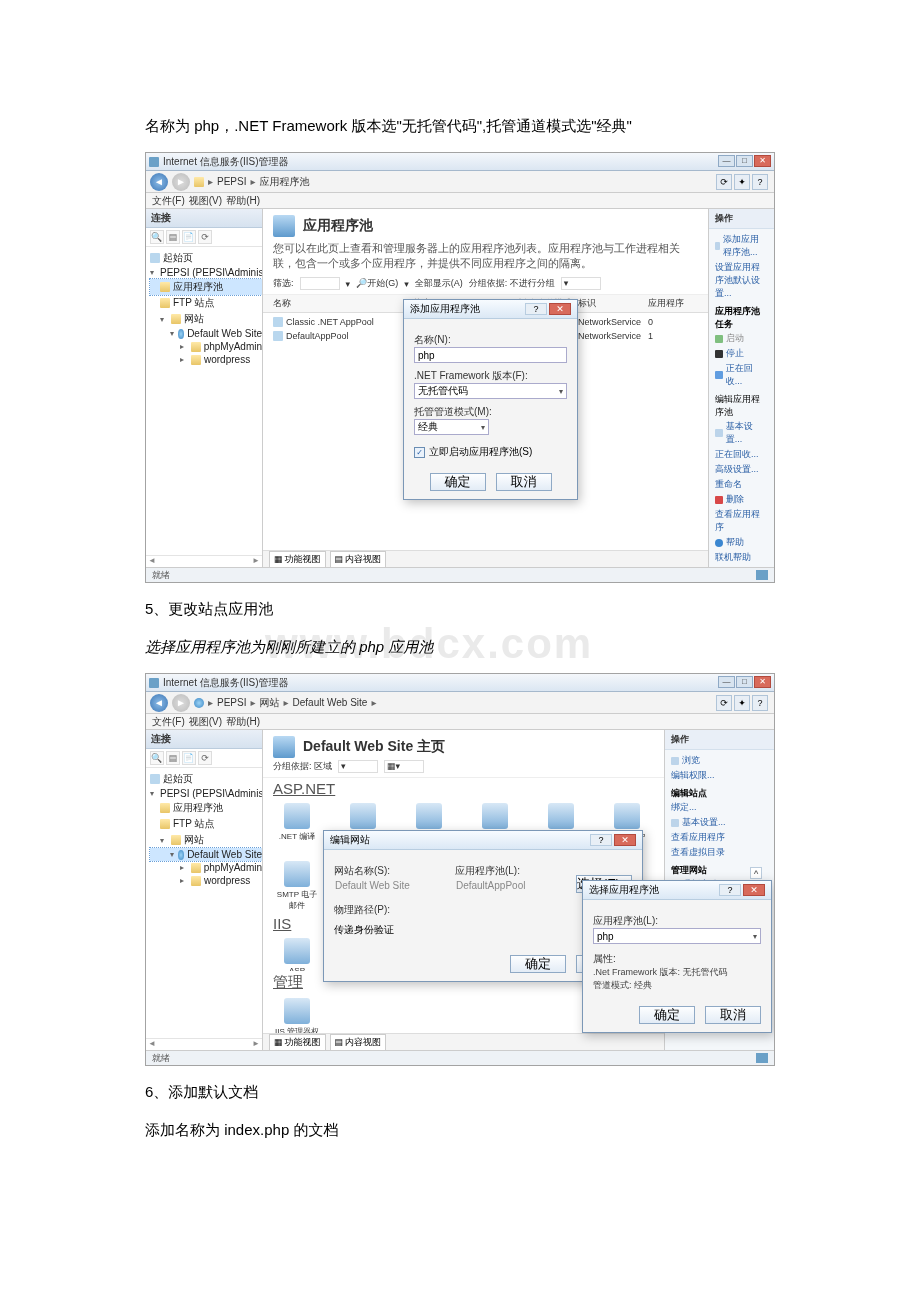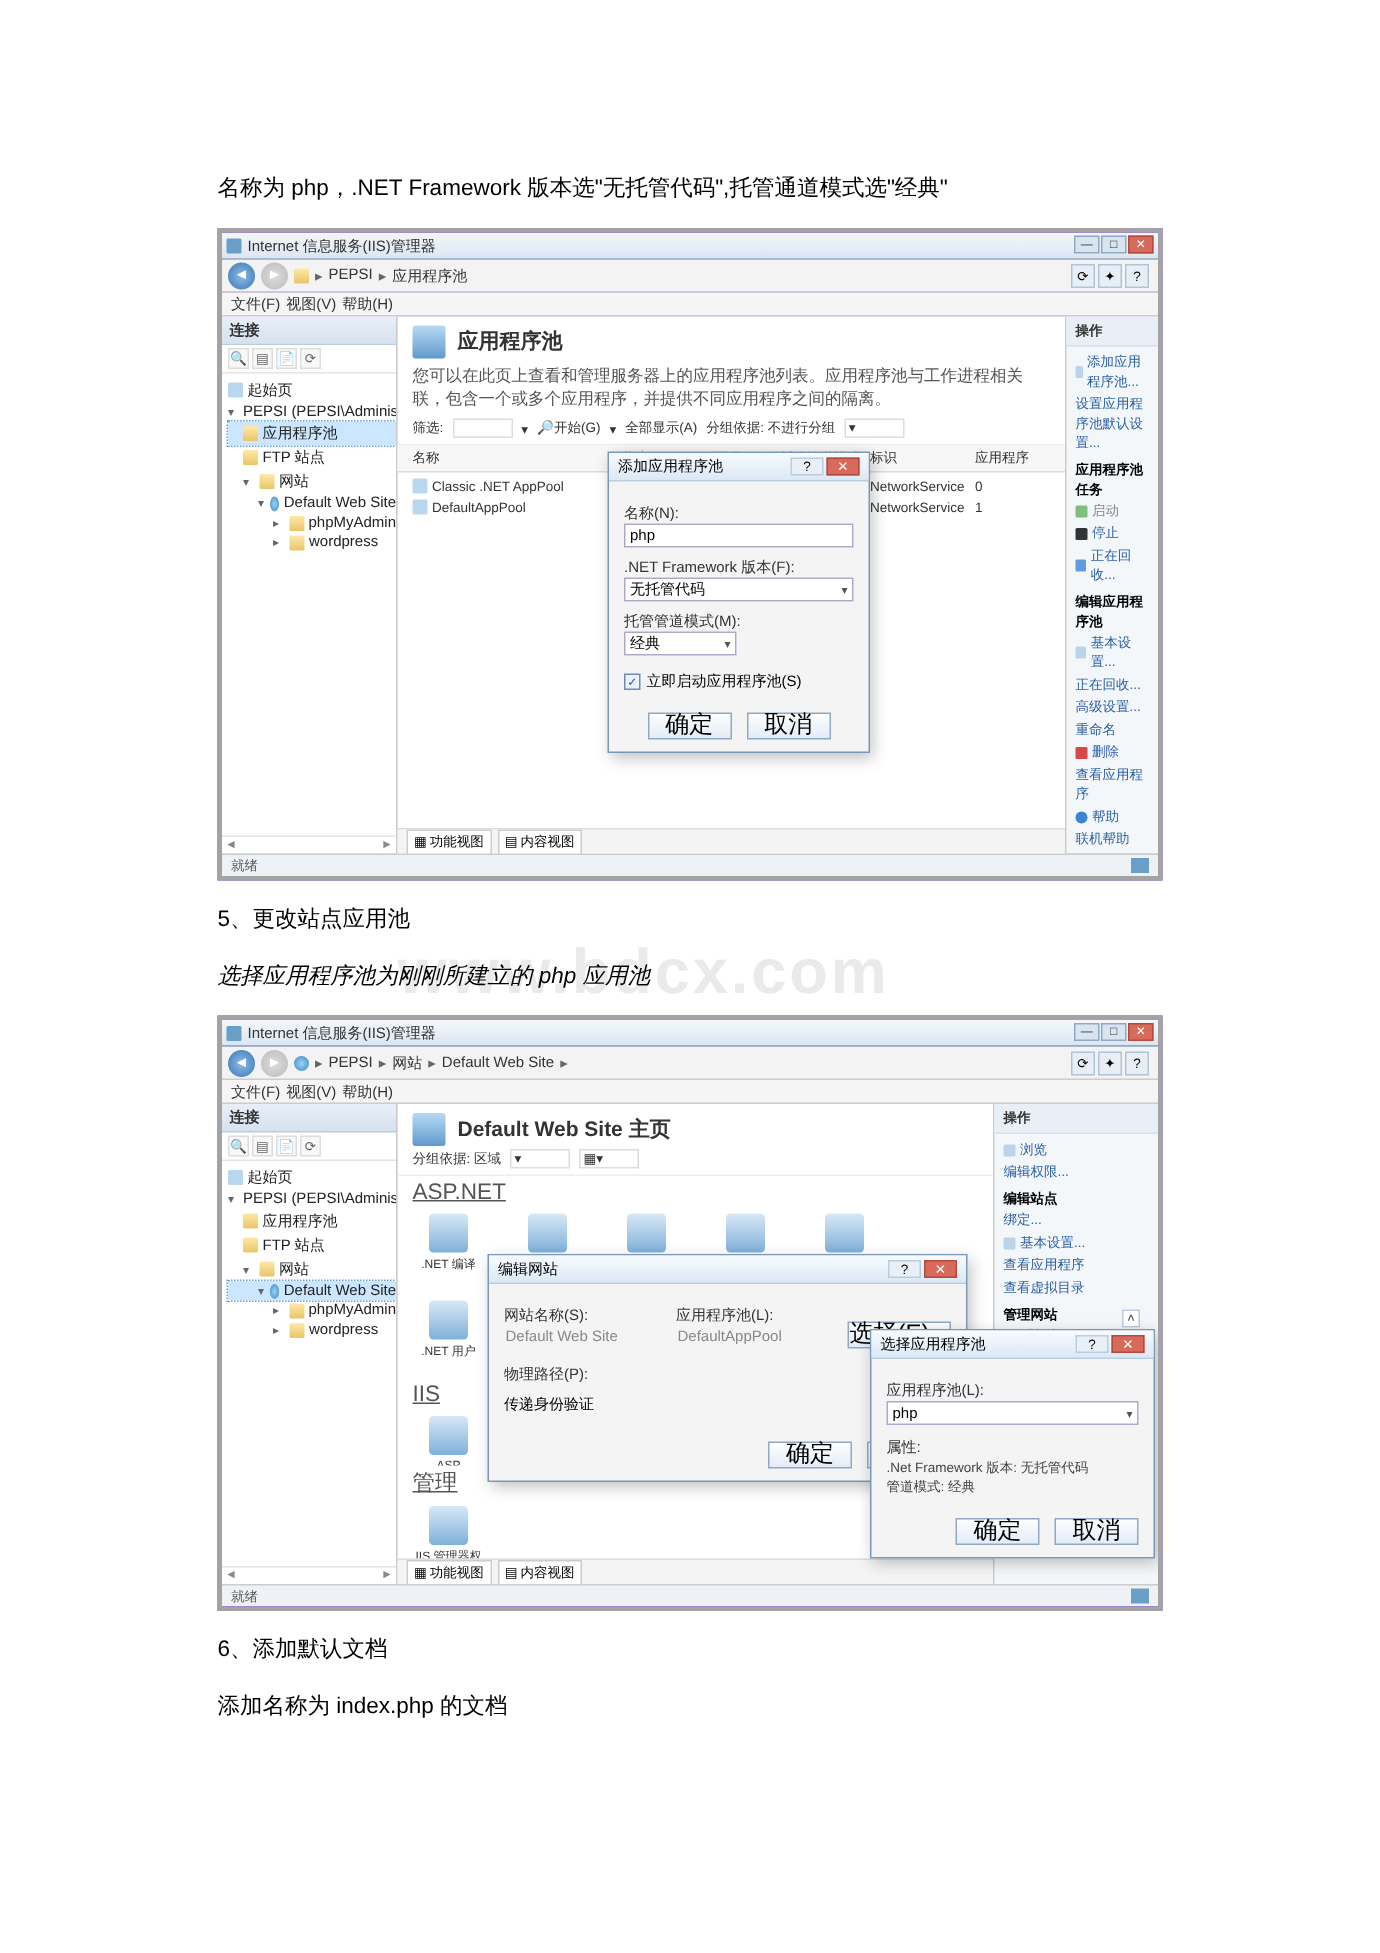--- a/index.html
+++ b/index.html
@@ -17,22 +17,22 @@
     position: absolute;
     font-size: 42px;
     color: #eaeaea;
     font-weight: bold;
     z-index: 0;
     pointer-events: none;
     letter-spacing: 2px;
   }
   .iis-window {
     position: relative;
-    border: 3px solid #a3a3a3;
-    background: #6d28d9;
+    border: 1px solid #a3a3a3;
+    background: #d946ef;
     font-size: 10px;
     overflow: hidden;
     z-index: 1;
   }
   .titlebar {
     display: flex;
     align-items: center;
     background: linear-gradient(#f4f7fb, #dbe6f2);
     height: 18px;
     padding: 0 3px;
@@ -125,21 +125,21 @@
   .dlg-title .x { width:22px; height:12px; background:#d86a5b; color:#fff; font-size:9px; text-align:center; line-height:11px; border:1px solid #b34a3e;}
   .dlg-title .q { width:22px; height:12px; background:#e8eff6; border:1px solid #b8cde0; font-size:9px; text-align:center; line-height:11px; margin-right:2px;}
   .dlg-body { padding:8px 10px; }
   .dlg label { display:block; margin-top:6px; color:#333;}
   .dlg .input { border:1px solid #aac; background:#fff; height:16px; padding:0 3px; display:flex; align-items:center;}
   .dlg .select { border:1px solid #aac; background:#fff; height:16px; padding:0 3px; display:flex; align-items:center; justify-content:space-between;}
   .dlg .select .car { font-size:8px; color:#555;}
   .dlg .chk { display:flex; align-items:center; gap:4px; margin-top:10px;}
   .dlg .chk .box { width:11px; height:11px; border:1px solid #6a8db3; background:#eaf2fb; text-align:center; line-height:9px; font-size:8px; color:#2a5fa5;}
   .dlg-buttons { display:flex; justify-content:center; gap:10px; margin-top:14px;}
-  .dlg-buttons .btn, .btn { min-width:56px; height:18px; border:1px solid #8fa9c5; background:linear-gradient(#fdfeff,#e3ecf6); text-align:center; line-height:16px; font-size:16px;}
+  .dlg-buttons .btn, .btn { min-width:56px; height:18px; border:1px solid #8fa9c5; background:linear-gradient(#fdfeff,#e3ecf6); text-align:center; line-height:16px; font-size:13px;}
   
   .icon-grid { display:flex; flex-wrap:wrap; gap:8px 18px; padding:4px 10px 2px;}
   .icon-cell { width:48px; text-align:center; font-size:8px; color:#333;}
   .icon-cell .ig { width:26px; height:26px; margin:0 auto 2px; background:linear-gradient(#d8e8f6,#7fb0da); border-radius:3px;}
   .sect-label { padding:2px 10px; font-size:15px; color:#555; text-decoration:underline;}
   .dlg small { font-size:9px; color:#444;}
   .row-flex { display:flex; gap:6px; align-items:center;}
   .collapse-caret { position:absolute; right:6px; top:3px; width:12px; height:12px; border:1px solid #bcd; background:#fff; text-align:center; font-size:8px; line-height:10px; color:#666;}
 </style>
 </head>
@@ -333,21 +333,21 @@
             <span>启动</span>
           </div>
         <div class="lnk">
             <span class="dot stop"></span>
             <span>停止</span>
           </div>
         <div class="lnk">
             <span class="dot rec"></span>
             <span>正在回收...</span>
           </div>
-        <div style="margin-top:4px; font-weight:bold;">编辑应用程序池</div>
+        <div style="margin-top:4px; font-weight:normal;">编辑应用程序池</div>
         <div class="lnk">
             <span class="dot b"></span>
             <span>基本设置...</span>
           </div>
         <div class="lnk">
             <span>正在回收...</span>
           </div>
         <div class="lnk">
             <span>高级设置...</span>
           </div>

